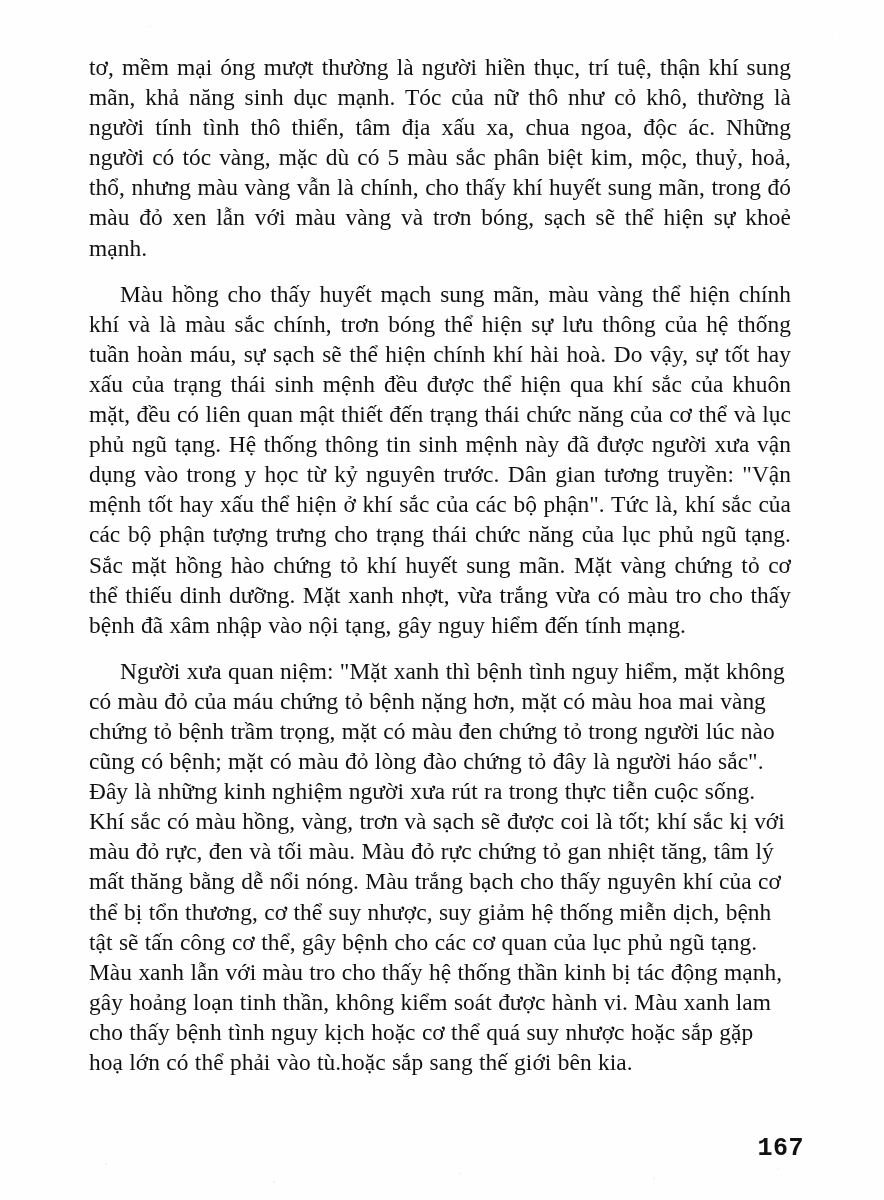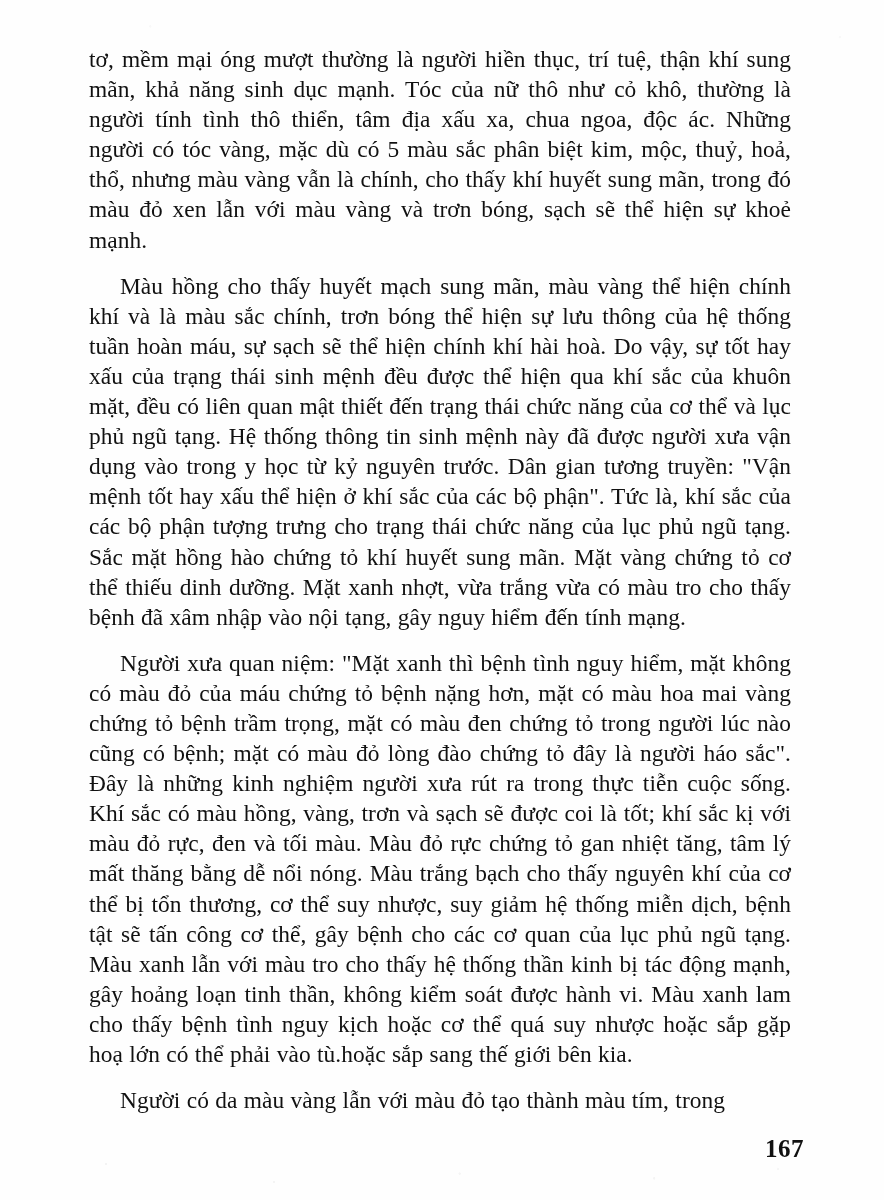--- a/index.html
+++ b/index.html
@@ -23,21 +23,21 @@
       radial-gradient(circle at 52% 97.8%, rgba(0,0,0,0.035) 0 1px, transparent 1.4px),
       radial-gradient(circle at 74% 98.2%, rgba(0,0,0,0.04) 0 1px, transparent 1.4px),
       radial-gradient(circle at 88% 97.4%, rgba(0,0,0,0.03) 0 1px, transparent 1.4px),
       radial-gradient(circle at 17% 2.2%, rgba(0,0,0,0.025) 0 1px, transparent 1.4px),
       radial-gradient(circle at 95% 3.1%, rgba(0,0,0,0.022) 0 1px, transparent 1.4px);
   }
 
   .text-block {
     position: absolute;
     left: 89px;
-    top: 44px;
+    top: 52px;
     width: 702px;
   }
 
   .para {
     margin: 0;
     font-family: "Liberation Serif", "DejaVu Serif", serif;
     font-size: 23.4px;
     line-height: 30.1px;
     color: #111111;
     text-align: justify;
@@ -57,37 +57,36 @@
 
   
   .para:last-child {
     text-align: left;
   }
 
   .page-number {
     position: absolute;
     right: 80px;
     bottom: 37px;
-    font-family: Liberation Serif, serif;
+    font-family: Liberation Mono, monospace;
     font-size: 25px;
     font-weight: 600;
     color: #111111;
     letter-spacing: 0.5px;
   }
 </style>
 </head>
 <body>
 
 <div class="page">
 
   <div class="text-block">
     <p class="para">tơ, mềm mại óng mượt thường là người hiền thục, trí tuệ, thận khí sung mãn, khả năng sinh dục mạnh. Tóc của nữ thô như cỏ khô, thường là người tính tình thô thiển, tâm địa xấu xa, chua ngoa, độc ác. Những người có tóc vàng, mặc dù có 5 màu sắc phân biệt kim, mộc, thuỷ, hoả, thổ, nhưng màu vàng vẫn là chính, cho thấy khí huyết sung mãn, trong đó màu đỏ xen lẫn với màu vàng và trơn bóng, sạch sẽ thể hiện sự khoẻ mạnh.</p>
 
     <p class="para indent">Màu hồng cho thấy huyết mạch sung mãn, màu vàng thể hiện chính khí và là màu sắc chính, trơn bóng thể hiện sự lưu thông của hệ thống tuần hoàn máu, sự sạch sẽ thể hiện chính khí hài hoà. Do vậy, sự tốt hay xấu của trạng thái sinh mệnh đều được thể hiện qua khí sắc của khuôn mặt, đều có liên quan mật thiết đến trạng thái chức năng của cơ thể và lục phủ ngũ tạng. Hệ thống thông tin sinh mệnh này đã được người xưa vận dụng vào trong y học từ kỷ nguyên trước. Dân gian tương truyền: "Vận mệnh tốt hay xấu thể hiện ở khí sắc của các bộ phận". Tức là, khí sắc của các bộ phận tượng trưng cho trạng thái chức năng của lục phủ ngũ tạng. Sắc mặt hồng hào chứng tỏ khí huyết sung mãn. Mặt vàng chứng tỏ cơ thể thiếu dinh dưỡng. Mặt xanh nhợt, vừa trắng vừa có màu tro cho thấy bệnh đã xâm nhập vào nội tạng, gây nguy hiểm đến tính mạng.</p>
 
     <p class="para indent">Người xưa quan niệm: "Mặt xanh thì bệnh tình nguy hiểm, mặt không có màu đỏ của máu chứng tỏ bệnh nặng hơn, mặt có màu hoa mai vàng chứng tỏ bệnh trầm trọng, mặt có màu đen chứng tỏ trong người lúc nào cũng có bệnh; mặt có màu đỏ lòng đào chứng tỏ đây là người háo sắc". Đây là những kinh nghiệm người xưa rút ra trong thực tiễn cuộc sống. Khí sắc có màu hồng, vàng, trơn và sạch sẽ được coi là tốt; khí sắc kị với màu đỏ rực, đen và tối màu. Màu đỏ rực chứng tỏ gan nhiệt tăng, tâm lý mất thăng bằng dễ nổi nóng. Màu trắng bạch cho thấy nguyên khí của cơ thể bị tổn thương, cơ thể suy nhược, suy giảm hệ thống miễn dịch, bệnh tật sẽ tấn công cơ thể, gây bệnh cho các cơ quan của lục phủ ngũ tạng. Màu xanh lẫn với màu tro cho thấy hệ thống thần kinh bị tác động mạnh, gây hoảng loạn tinh thần, không kiểm soát được hành vi. Màu xanh lam cho thấy bệnh tình nguy kịch hoặc cơ thể quá suy nhược hoặc sắp gặp hoạ lớn có thể phải vào tù.hoặc sắp sang thế giới bên kia.</p>
 
-    <p class="para indent">Người có da màu vàng lẫn với màu đỏ tạo thành màu tím, trong</p>
   </div>
 
   <div class="page-number">167</div>
 
 </div>
 
 </body></html>

